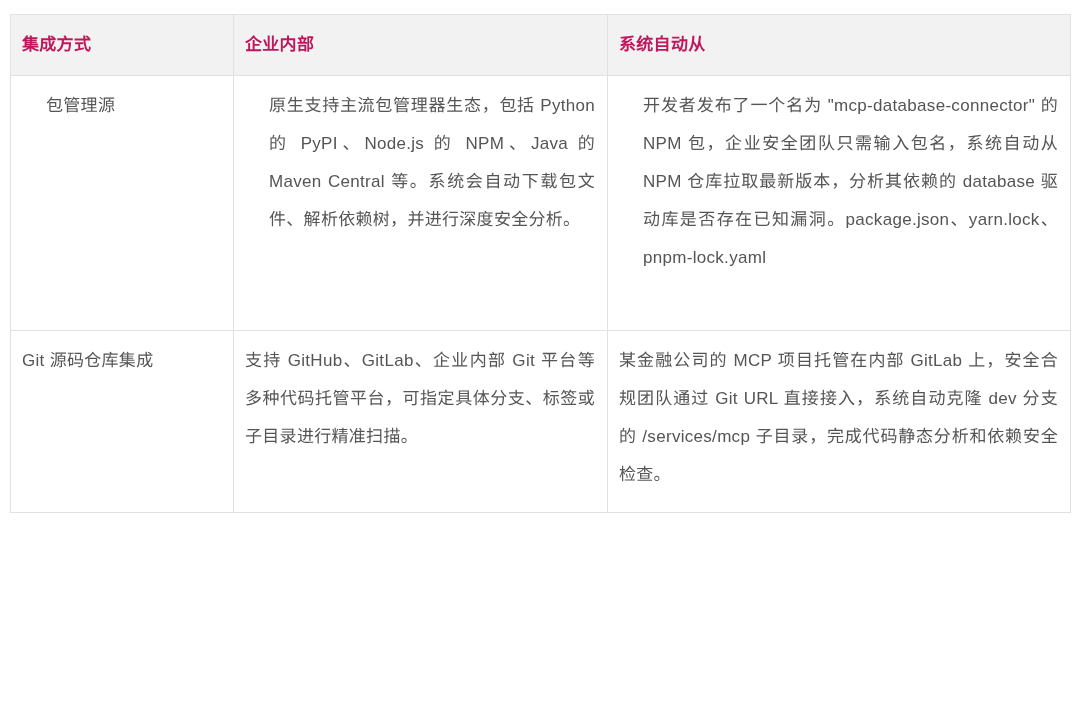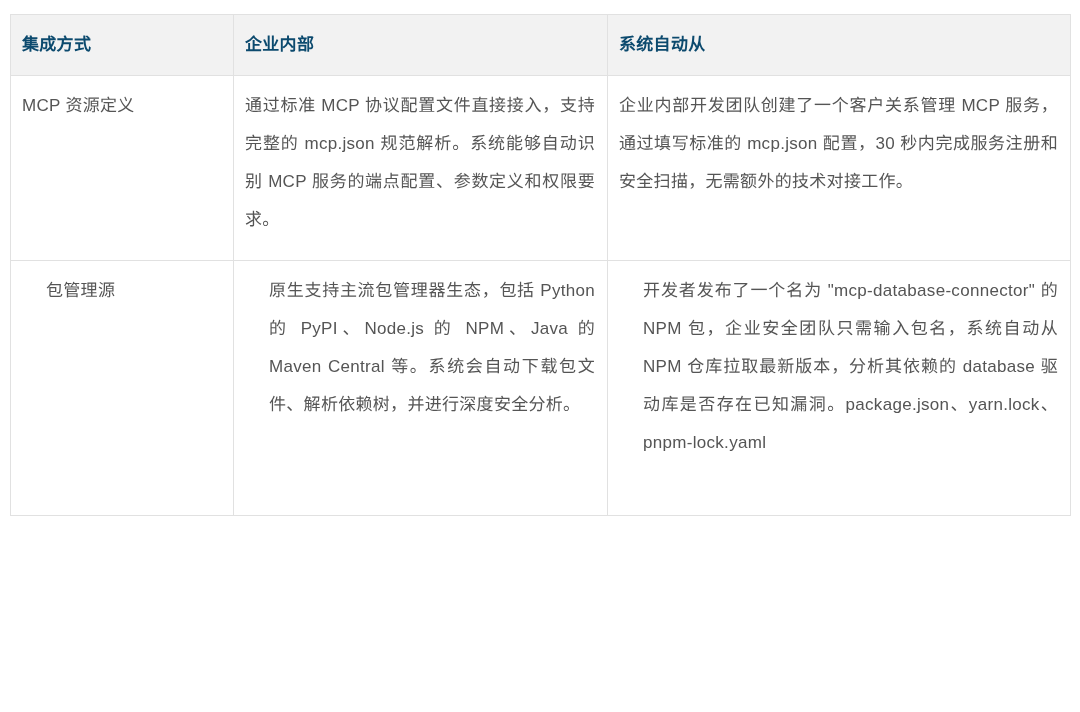--- a/index.html
+++ b/index.html
@@ -33,21 +33,21 @@
     font-size:17px;
     vertical-align:top;
     padding:11px 12px 11px 11px;
     line-height:38px;
     letter-spacing:0.3px;
   }
   .tbl thead th{
     background:var(--header-bg);
     text-align:left;
     font-weight:bold;
-    color:#0c4a6e;
+    color:#be185d;
     height:61px;
     line-height:38px;
     vertical-align:middle;
     padding-top:0;
     padding-bottom:0;
   }
   .tbl td.col-method{
     white-space:nowrap;
   }
   .tbl td.col-desc,
@@ -69,25 +69,25 @@
         <col class="c3">
     </colgroup>
     <thead>
       <tr>
         <th>集成方式</th>
         <th>企业内部</th>
         <th>系统自动从</th>
       </tr>
     </thead>
     <tbody>
-      <tr class="r1">
-        <td class="col-method">MCP 资源定义</td>
-        <td class="col-desc">通过标准 MCP 协议配置文件直接接入，支持完整的 mcp.json 规范解析。系统能够自动识别 MCP 服务的端点配置、参数定义和权限要求。</td>
-        <td class="col-scenario">企业内部开发团队创建了一个客户关系管理 MCP 服务，通过填写标准的 mcp.json 配置，30 秒内完成服务注册和安全扫描，无需额外的技术对接工作。</td>
-      </tr>
       <tr class="r2">
         <td class="col-method">包管理源</td>
         <td class="col-desc">原生支持主流包管理器生态，包括 Python 的 PyPI、Node.js 的 NPM、Java 的 Maven Central 等。系统会自动下载包文件、解析依赖树，并进行深度安全分析。</td>
         <td class="col-scenario">开发者发布了一个名为 "mcp-database-connector" 的 NPM 包，企业安全团队只需输入包名，系统自动从 NPM 仓库拉取最新版本，分析其依赖的 database 驱动库是否存在已知漏洞。package.json、yarn.lock、pnpm-lock.yaml</td>
+      </tr>
+      <tr class="r3">
+        <td class="col-method">Git 源码仓库集成</td>
+        <td class="col-desc">支持 GitHub、GitLab、企业内部 Git 平台等多种代码托管平台，可指定具体分支、标签或子目录进行精准扫描。</td>
+        <td class="col-scenario">某金融公司的 MCP 项目托管在内部 GitLab 上，安全合规团队通过 Git URL 直接接入，系统自动克隆 dev 分支的 /services/mcp 子目录，完成代码静态分析和依赖安全检查。</td>
       </tr>
     </tbody>
   </table>
 </div>
 
 </body></html>

